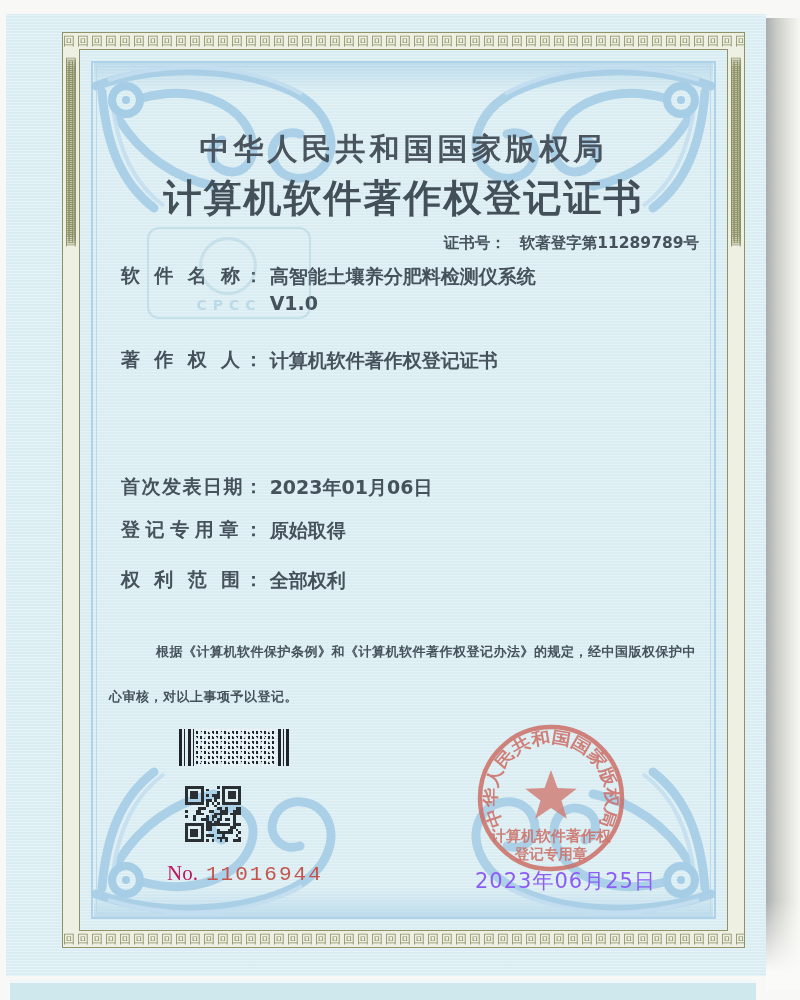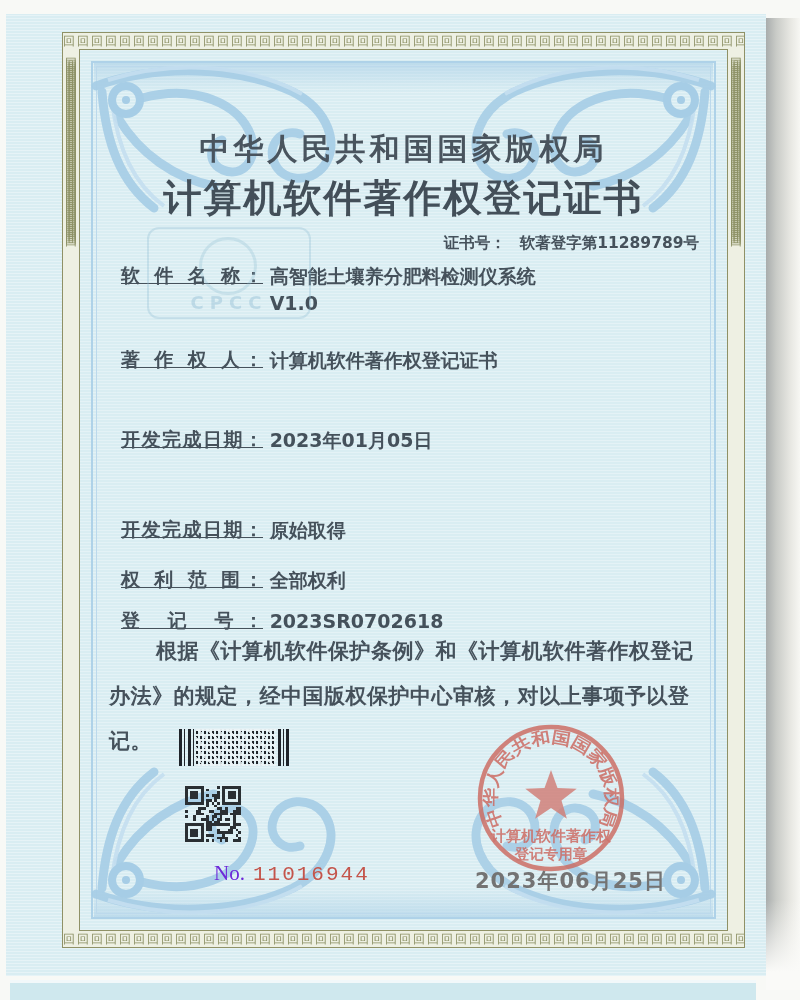--- a/index.html
+++ b/index.html
@@ -61,56 +61,56 @@
     position:absolute;top:96px;left:0;right:0;text-align:center;
     font-size:30px;font-weight:bold;letter-spacing:4px;color:#49545e;
   }
   .main-title{
     position:absolute;top:140px;left:0;right:0;text-align:center;
     font-size:38px;font-weight:bold;letter-spacing:2px;color:#434f59;
   }
   .cert-line{position:absolute;top:200px;right:45px;font-size:15.5px;font-weight:bold;margin-left:16px;}
   .cert-line .v{margin-left:14px;}
   .field-row{position:absolute;left:58px;right:36px;font-size:19px;font-weight:bold;}
-  .field-label{display:inline-block;width:142px;text-align:justify;text-align-last:justify;vertical-align:top;text-decoration:underline;}
+  .field-label{display:inline-block;width:142px;text-align:justify;text-align-last:justify;vertical-align:top;}
   .field-value{display:inline-block;vertical-align:top;line-height:27px;}
   .statement{
     position:absolute;top:596px;left:46px;width:598px;
-    font-size:21px;font-weight:600;line-height:45px;text-indent:47px;letter-spacing:.5px;
+    font-size:13px;font-weight:600;line-height:45px;text-indent:47px;letter-spacing:.5px;
   }
   
   .watermark{
     position:absolute;left:84px;top:194px;width:160px;height:88px;
     border:2px solid rgba(140,185,210,.30);border-radius:12px;z-index:1;
   }
   .watermark .wm-circle{
     position:absolute;left:50px;top:8px;width:52px;height:52px;border-radius:50%;
     border:3px solid rgba(140,185,210,.28);
   }
   .wm-text{
     position:absolute;bottom:4px;left:0;right:0;text-align:center;
-    font-size:18px;font-weight:bold;letter-spacing:6px;color:rgba(140,185,210,.40);
+    font-size:14px;font-weight:bold;letter-spacing:6px;color:rgba(140,185,210,.40);
   }
   
   .barcode{position:absolute;left:116px;top:696px;width:112px;height:37px;display:flex;}
   .bc-left{width:17px;background:repeating-linear-gradient(90deg,#20242a 0 3px,transparent 3px 5px,#20242a 5px 6px,transparent 6px 9px);}
   .bc-right{width:15px;background:repeating-linear-gradient(90deg,transparent 0 2px,#20242a 2px 5px,transparent 5px 7px,#20242a 7px 8px);}
   .bc-mid{flex:1;background:
       repeating-linear-gradient(0deg,rgba(236,245,247,.95) 0 2px,transparent 2px 5px),
       repeating-linear-gradient(45deg,transparent 0 5px,rgba(236,245,247,.85) 5px 7px),
       repeating-linear-gradient(90deg,#20242a 0 2px,transparent 2px 4px);}
   
   .qr{position:absolute;left:122px;top:753px;width:56px;height:56px;}
   
   .serial{position:absolute;left:104px;top:828px;font-size:21px;}
-  .serial .prefix{font-family:"Liberation Serif","DejaVu Serif",serif;color:#6d28d9;margin-left:47px;}
+  .serial .prefix{font-family:"Liberation Serif","DejaVu Serif",serif;color:#be185d;}
   .serial .num{font-family:"Liberation Mono","DejaVu Sans Mono",monospace;color:#c4544b;letter-spacing:2px;margin-left:8px;}
   
   .seal{position:absolute;left:413px;top:690px;width:150px;height:150px;mix-blend-mode:multiply;opacity:.92;}
-  .reg-date{position:absolute;left:412px;top:834px;font-size:21px;font-weight:bold;letter-spacing:1px;color:#737373;}
+  .reg-date{position:absolute;left:412px;top:834px;font-size:21px;font-weight:normal;letter-spacing:1px;color:#8b5cf6;}
 </style>
 </head>
 <body>
 
 <div class="paper">
 
   <div class="frame">
 
     <div class="meander m-top">回回回回回回回回回回回回回回回回回回回回回回回回回回回回回回回回回回回回回回回回回回回回回回回回回回回回回回回回回回回回回回回回回回回回回回回回回回回回回回回回回回回回回回回回回回</div>
     <div class="meander m-bottom">回回回回回回回回回回回回回回回回回回回回回回回回回回回回回回回回回回回回回回回回回回回回回回回回回回回回回回回回回回回回回回回回回回回回回回回回回回回回回回回回回回回回回回回回回回</div>
@@ -170,35 +170,31 @@
       </div>
 
       <div class="field-row" style="top:230px">
         <span class="field-label">软 件 名 称：</span>
         <span class="field-value"><span>高智能土壤养分肥料检测仪系统</span><br><span>V1.0</span></span>
       </div>
       <div class="field-row" style="top:314px">
         <span class="field-label">著 作 权 人：</span>
         <span class="field-value">计算机软件著作权登记证书</span>
       </div>
-      <div class="field-row" style="top:394px">
-        <span class="field-label">开发完成日期：</span>
-        <span class="field-value">2023年01月05日</span>
+      <div class="field-row" style="top:441px">
+        <span class="field-label">首次发表日期：</span>
+        <span class="field-value">2023年01月06日</span>
       </div>
       <div class="field-row" style="top:484px">
-        <span class="field-label">开发完成日期：</span>
+        <span class="field-label">登记专用章：</span>
         <span class="field-value">原始取得</span>
       </div>
       <div class="field-row" style="top:534px">
         <span class="field-label">权 利 范 围：</span>
         <span class="field-value">全部权利</span>
-      </div>
-      <div class="field-row" style="top:575px">
-        <span class="field-label">登  记  号：</span>
-        <span class="field-value">2023SR0702618</span>
       </div>
 
       <div class="statement">根据《计算机软件保护条例》和《计算机软件著作权登记办法》的规定，经中国版权保护中心审核，对以上事项予以登记。</div>
 
       <div class="barcode">
         <div class="bc-left"></div>
         <div class="bc-mid"></div>
         <div class="bc-right"></div>
       </div>
 

